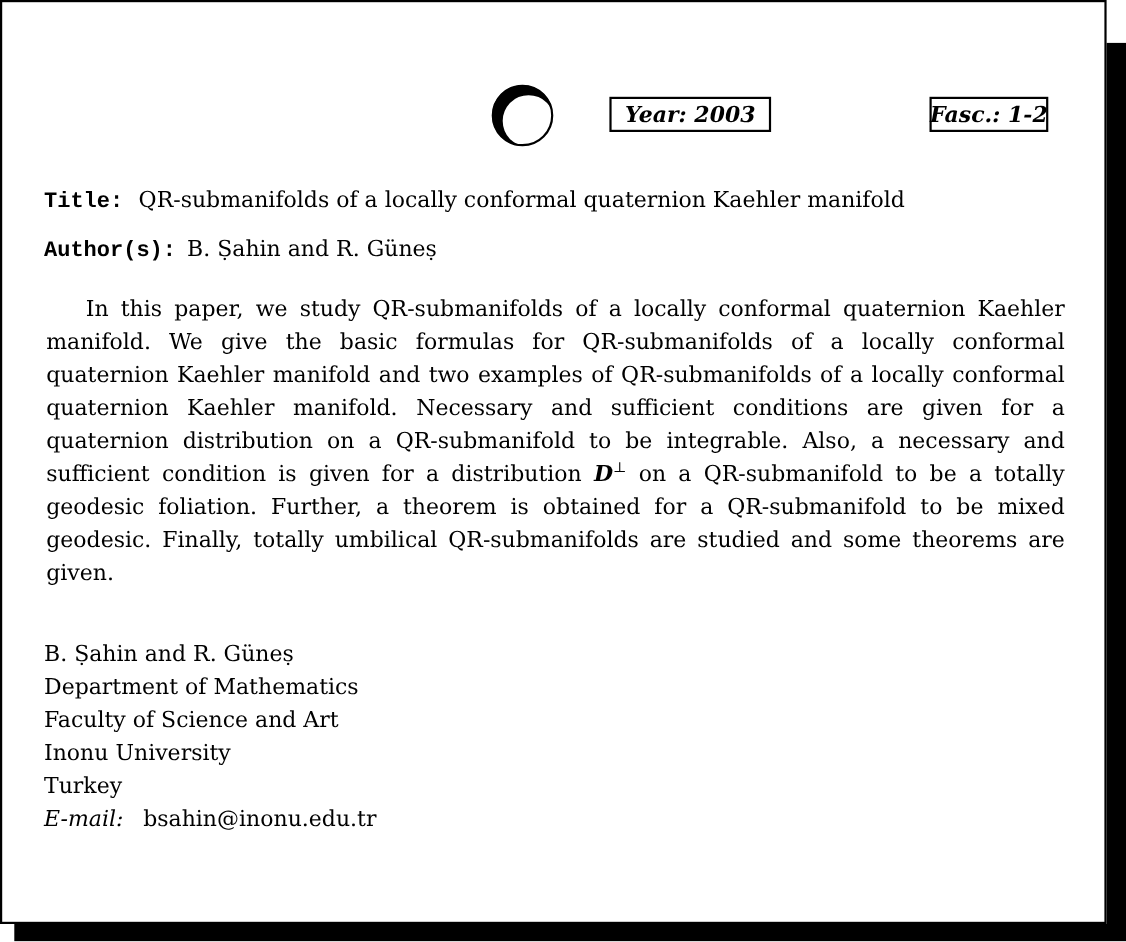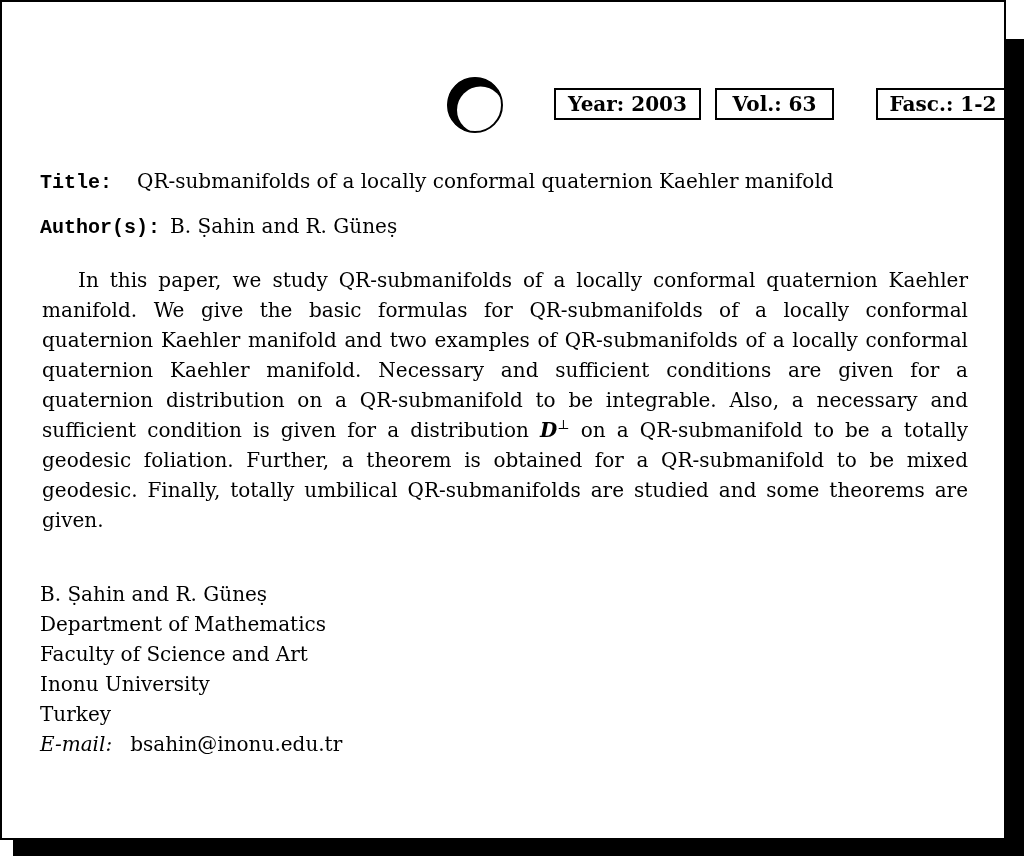--- a/index.html
+++ b/index.html
@@ -46,43 +46,44 @@
     top: 86px;
     height: 32px;
     border: 2px solid #000000;
     box-sizing: border-box;
     display: flex;
     align-items: center;
     justify-content: center;
     font-weight: bold;
     font-size: 20px;
     white-space: nowrap;
+    font-style: italic;
   }
   .badge-year { left: 552px; width: 147px; }
   .badge-vol  { left: 713px; width: 119px; }
-  .badge-fasc { left: 843px; width: 134px; margin-left: 31px; }
+  .badge-fasc { left: 843px; width: 108px; }
 
   .title-line {
     position: absolute;
     left: 38px;
     top: 165px;
     right: 38px;
     font-size: 20px;
     line-height: 28px;
   }
   .author-line {
     position: absolute;
     left: 38px;
     top: 210px;
     right: 38px;
     font-size: 20px;
     line-height: 28px;
   }
   .bold-label { font-weight: bold; font-family: Liberation Mono, monospace; }
-  .title-line .after-label { margin-left: 25px; }
+  .title-line .after-label { margin-left: 14px; }
   .author-line .after-label { margin-left: 10px; }
 
   .abstract {
     position: absolute;
     left: 40px;
     top: 263px;
     width: 926px;
     font-size: 20px;
     line-height: 30px;
     text-align: justify;
@@ -120,23 +121,20 @@
 
     <svg class="logo" viewBox="0 0 58 59" xmlns="http://www.w3.org/2000/svg">
       <circle cx="29" cy="29" r="27.5" fill="#000000"></circle>
       <circle cx="34.5" cy="34" r="23.5" fill="#ffffff"></circle>
       <circle cx="29" cy="29" r="27" fill="none" stroke="#000000" stroke-width="2"></circle>
     </svg>
 
     <div class="badge badge-year">
       <span>Year: 2003</span>
     </div>
-    <div class="badge badge-vol">
-      <span>Vol.: 63</span>
-    </div>
     <div class="badge badge-fasc">
       <span>Fasc.: 1-2</span>
     </div>
 
     <div class="title-line">
       <span class="bold-label">Title:</span><span class="after-label">QR-submanifolds of a locally conformal quaternion Kaehler manifold</span>
     </div>
 
     <div class="author-line">
       <span class="bold-label">Author(s):</span><span class="after-label">B. Ṣahin and R. Güneṣ</span>

